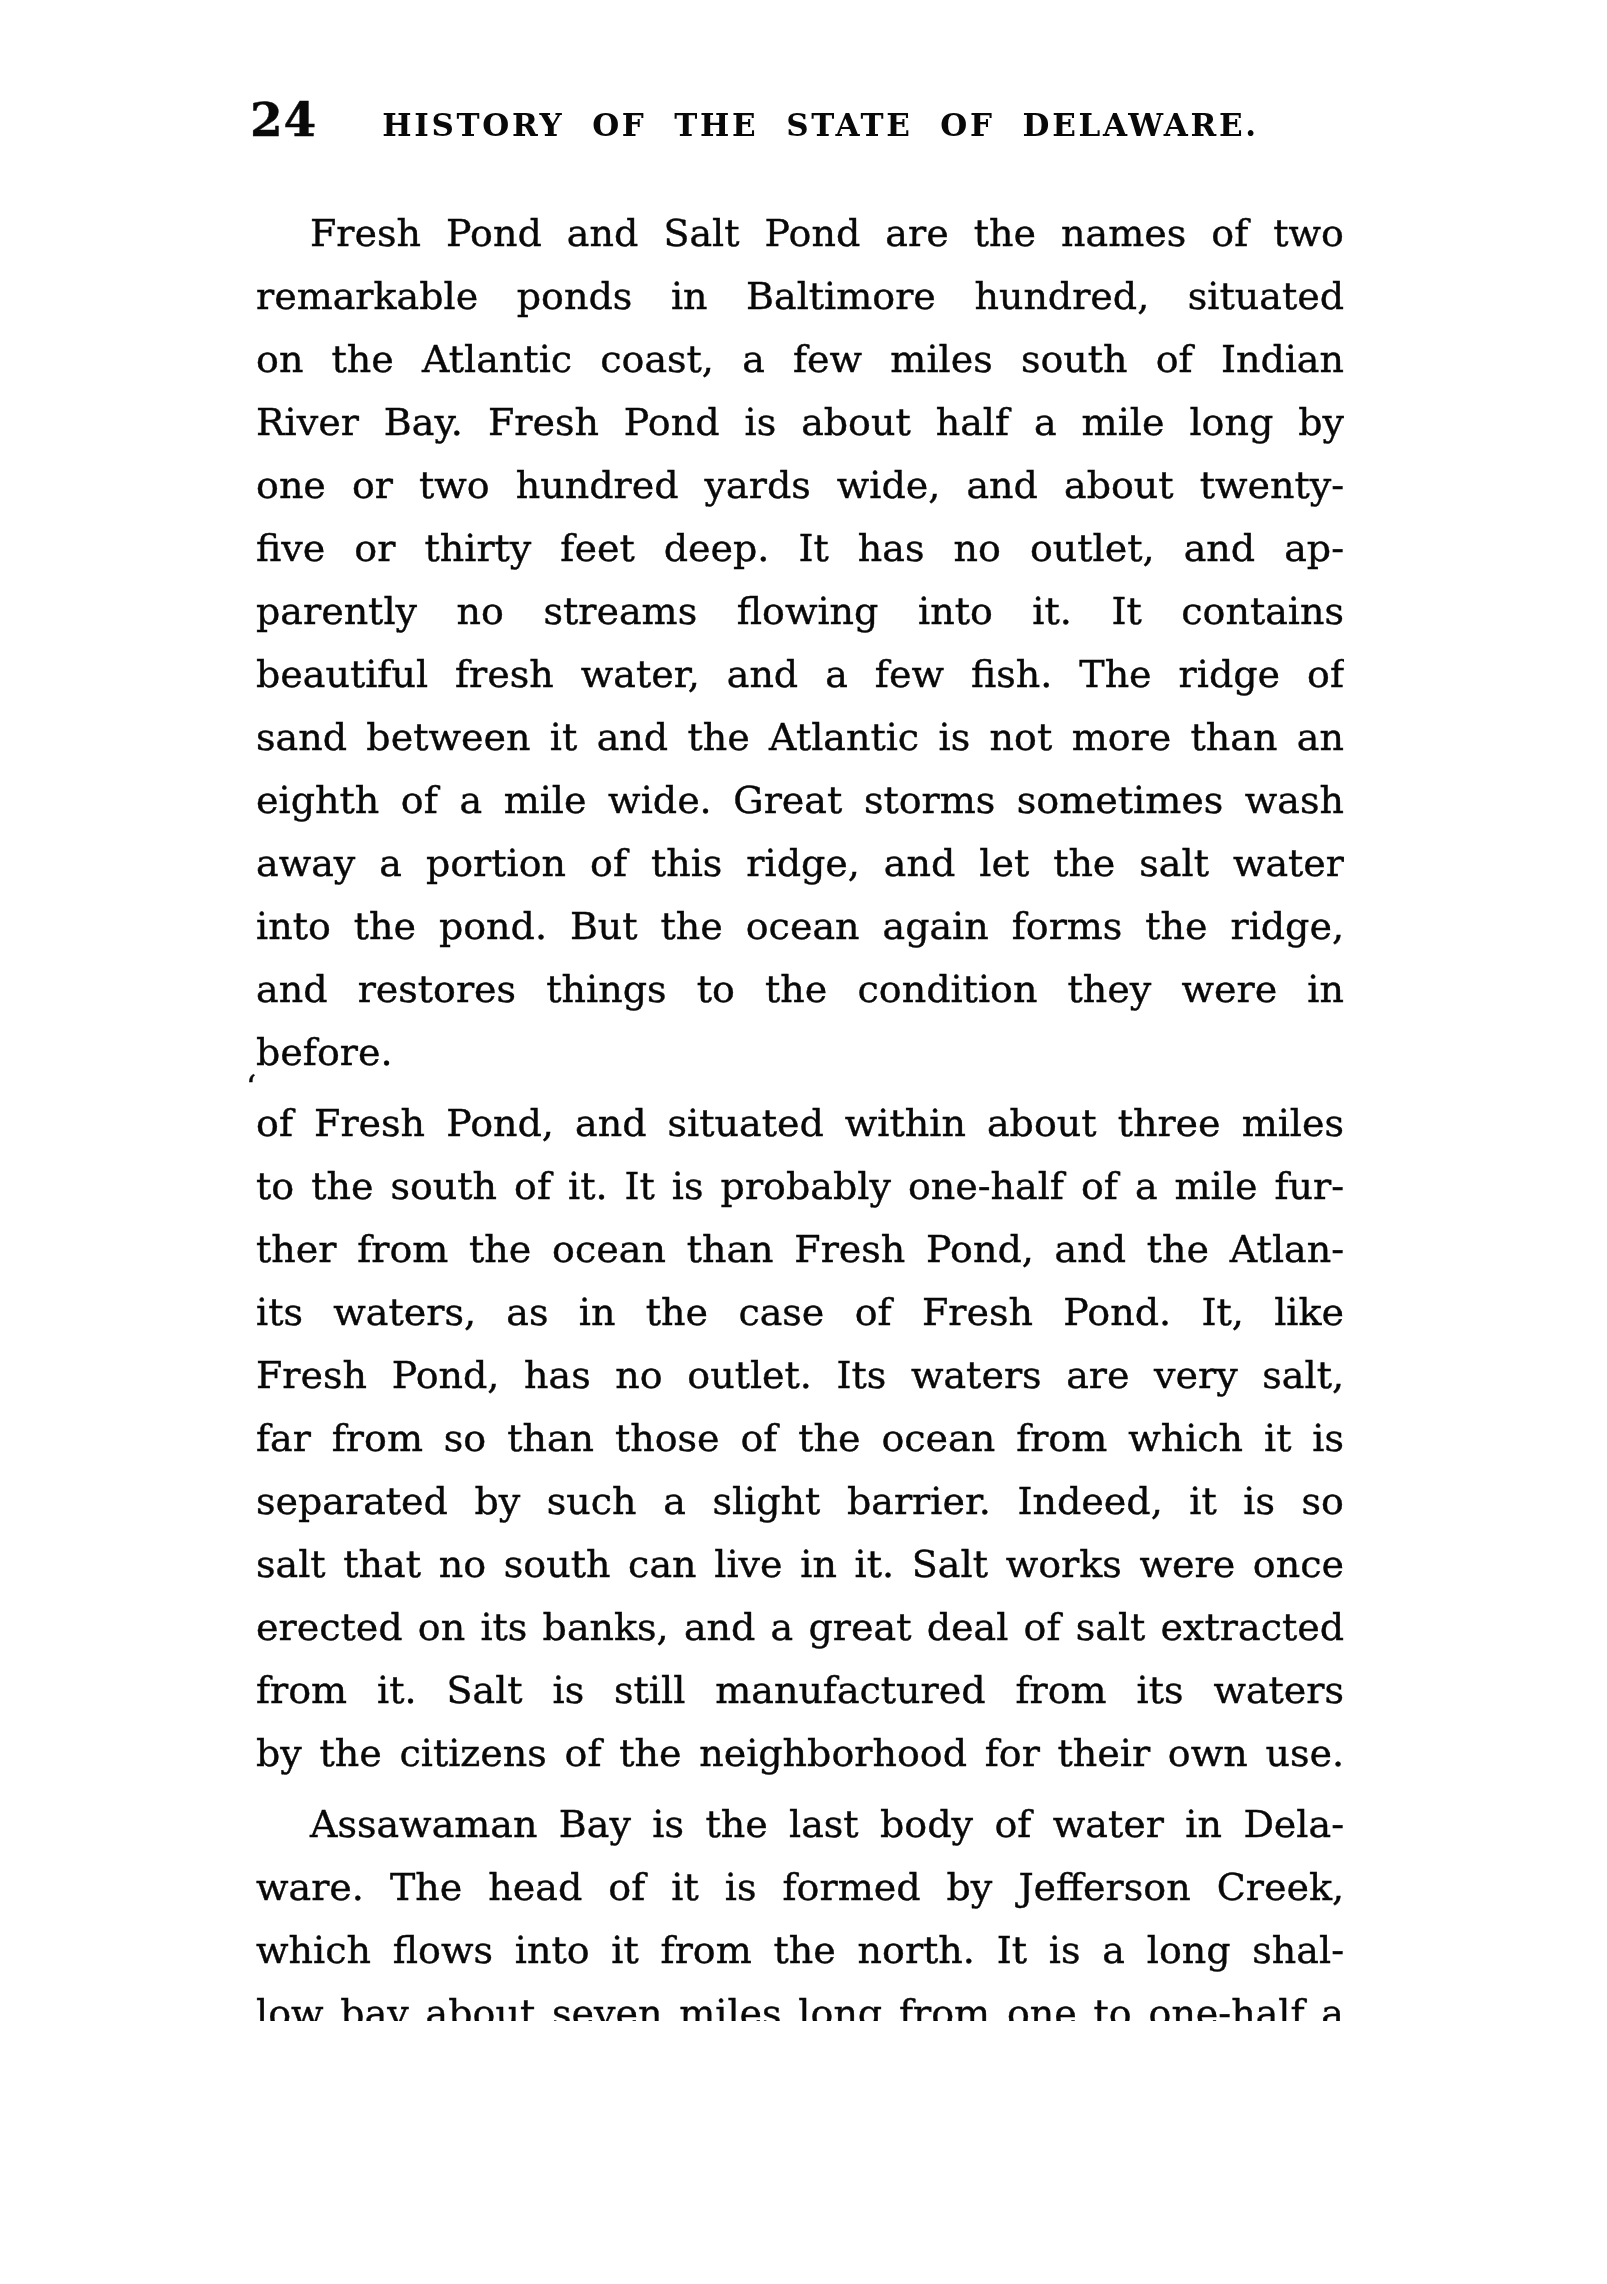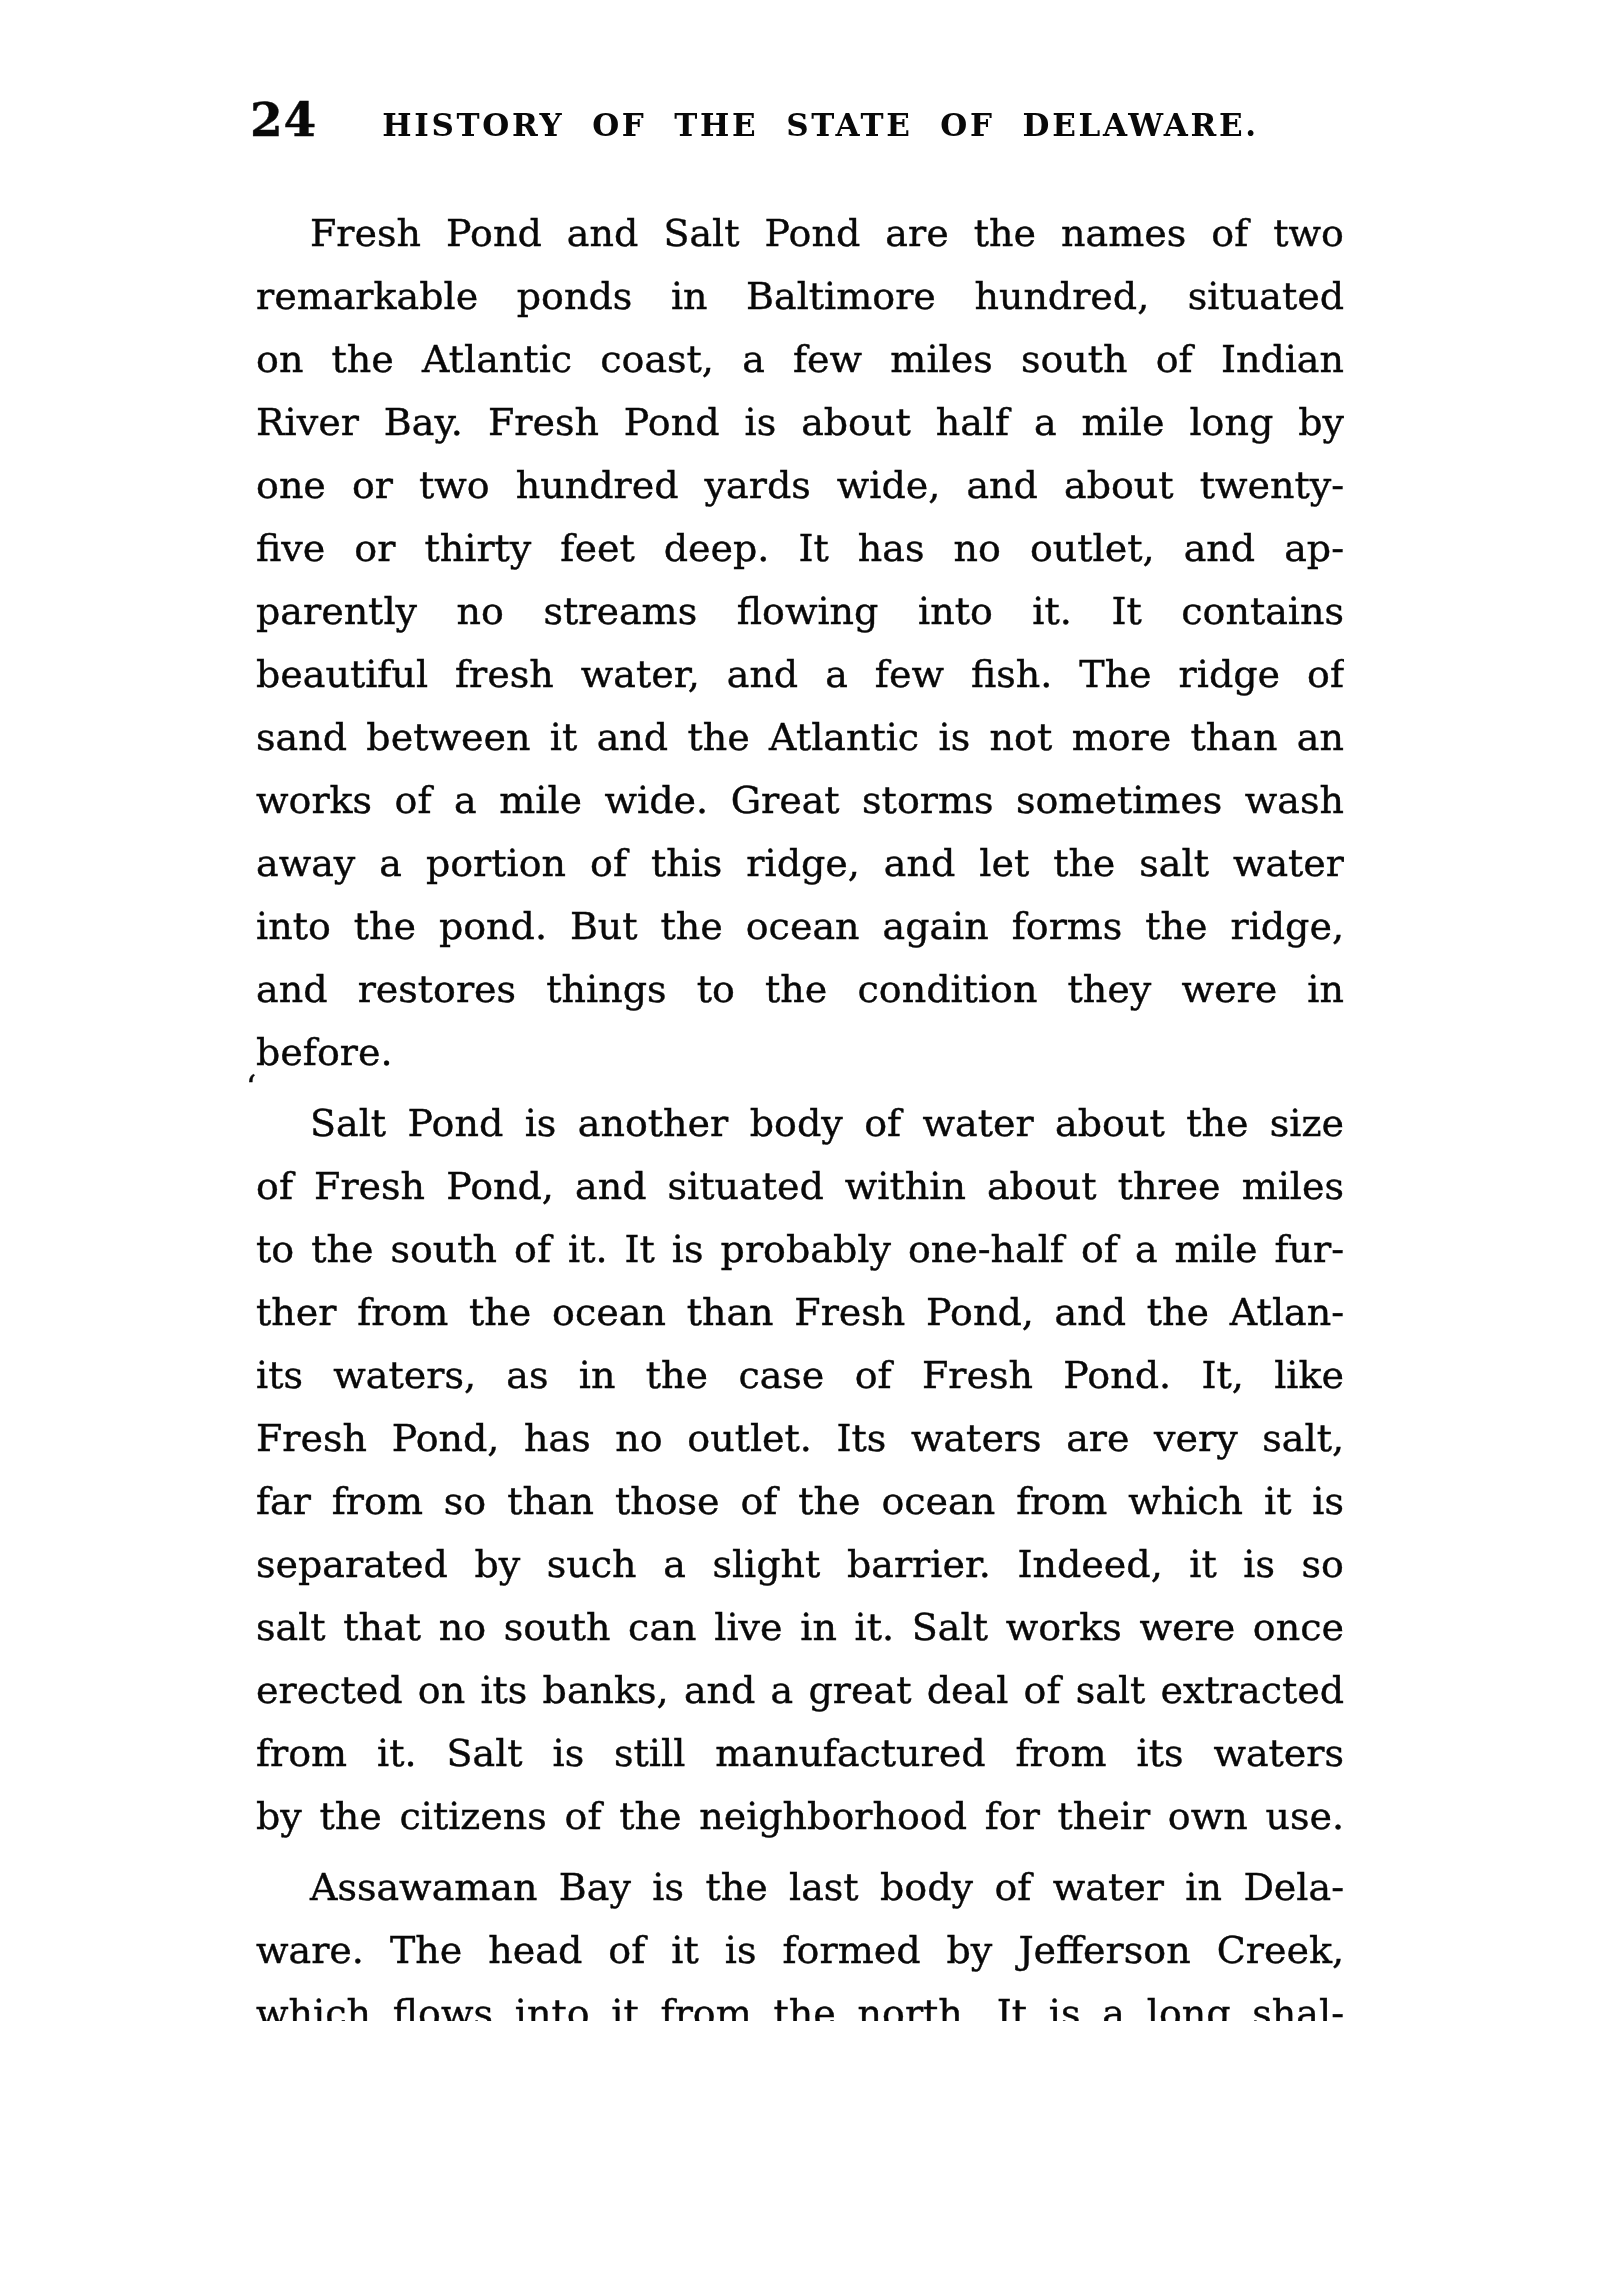--- a/index.html
+++ b/index.html
@@ -94,28 +94,27 @@
       <div class="para">
         <div class="line first">Fresh Pond and Salt Pond are the names of two</div>
         <div class="line">remarkable ponds in Baltimore hundred, situated</div>
         <div class="line">on the Atlantic coast, a few miles south of Indian</div>
         <div class="line">River Bay. Fresh Pond is about half a mile long by</div>
         <div class="line">one or two hundred yards wide, and about twenty-</div>
         <div class="line">five or thirty feet deep. It has no outlet, and ap-</div>
         <div class="line">parently no streams flowing into it. It contains</div>
         <div class="line">beautiful fresh water, and a few fish. The ridge of</div>
         <div class="line">sand between it and the Atlantic is not more than an</div>
-        <div class="line">works of a mile wide. Great storms sometimes wash</div>
+        <div class="line">eighth of a mile wide. Great storms sometimes wash</div>
         <div class="line">away a portion of this ridge, and let the salt water</div>
         <div class="line">into the pond. But the ocean again forms the ridge,</div>
         <div class="line">and restores things to the condition they were in</div>
         <div class="line align-left">before.</div>
       </div>
       <div class="para">
-        <div class="line first">Salt Pond is another body of water about the size</div>
         <div class="line">of Fresh Pond, and situated within about three miles</div>
         <div class="line">to the south of it. It is probably one-half of a mile fur-</div>
         <div class="line">ther from the ocean than Fresh Pond, and the Atlan-</div>
         <div class="line">its waters, as in the case of Fresh Pond. It, like</div>
         <div class="line">Fresh Pond, has no outlet. Its waters are very salt,</div>
         <div class="line">far from so than those of the ocean from which it is</div>
         <div class="line">separated by such a slight barrier. Indeed, it is so</div>
         <div class="line">salt that no south can live in it. Salt works were once</div>
         <div class="line">erected on its banks, and a great deal of salt extracted</div>
         <div class="line">from it. Salt is still manufactured from its waters</div>

